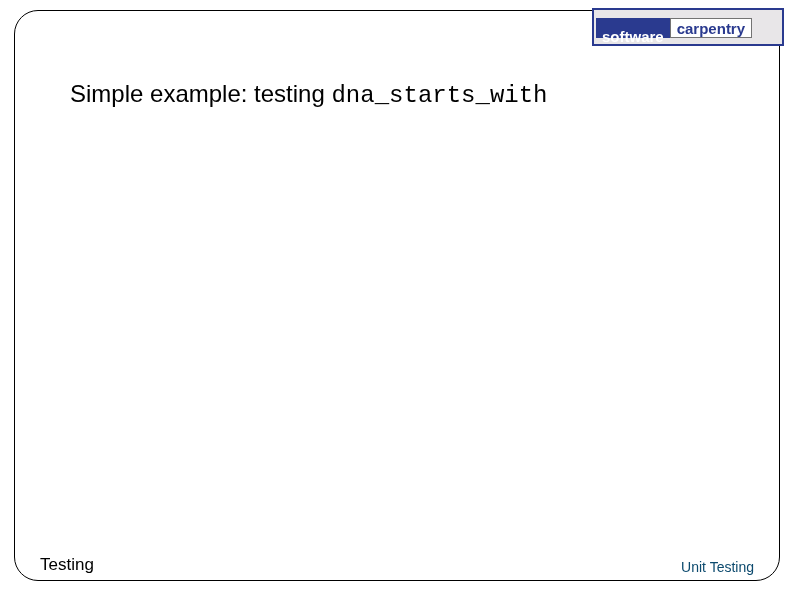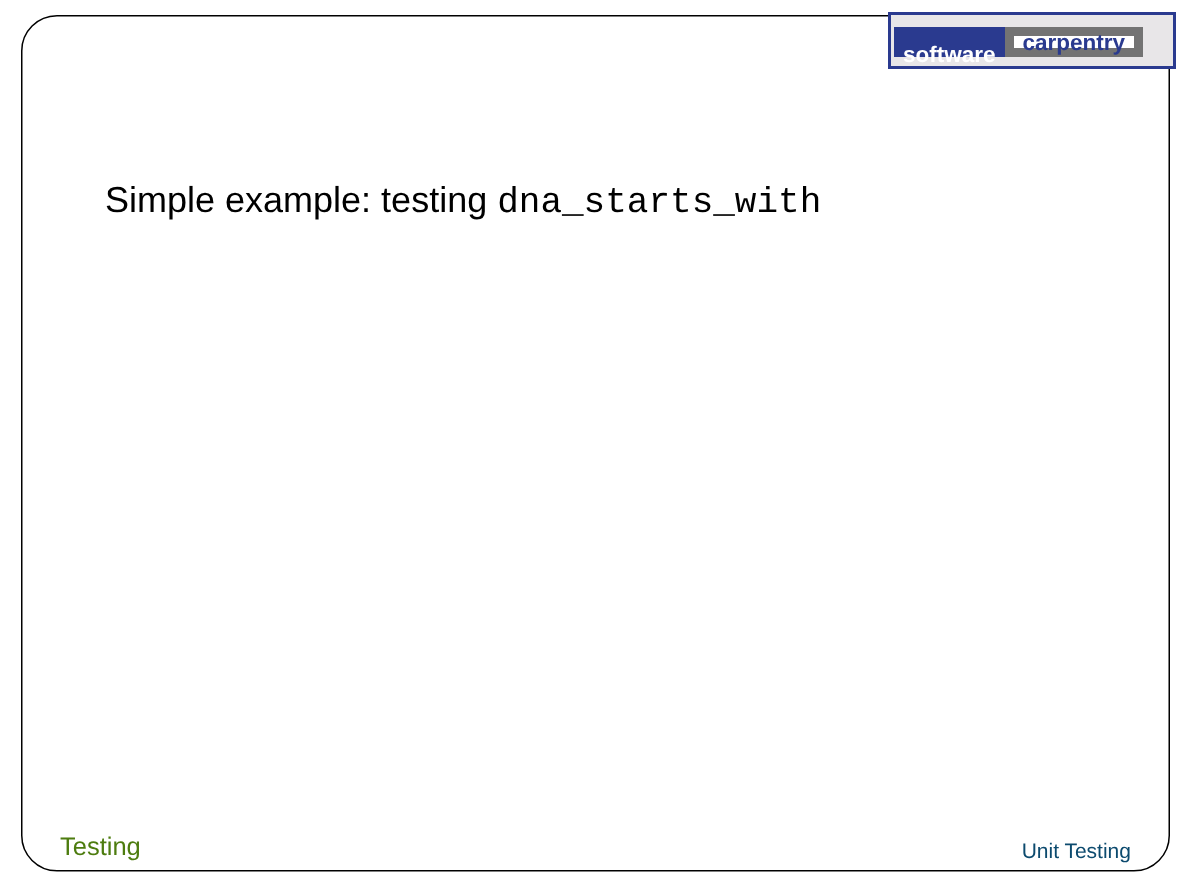--- a/index.html
+++ b/index.html
@@ -70,21 +70,21 @@
     font-family: Arial, sans-serif;
   }
   .logo-right {
     background: #ffffff;
     color: #2a3a8f;
     font-weight: bold;
     font-size: 15px;
     padding: 1px 6px 0 6px;
     display: flex;
     align-items: center;
-    border: 6px solid #737373;
+    border: 1px solid #737373;
     font-family: Arial, sans-serif;
   }
   .logo-bottom-strip {
     position: absolute;
     bottom: 1px;
     left: 4px;
     right: 4px;
     height: 6px;
     font-size: 5px;
     color: #7a7a7a;
@@ -92,32 +92,31 @@
     white-space: nowrap;
     overflow: hidden;
   }
   .title-line {
     position: absolute;
     top: 80px;
     left: 70px;
     font-size: 24px;
     color: #000;
     font-weight: normal;
-    margin-top: 40px;
   }
   .title-code {
     font-family: "Courier New", Courier, monospace;
     font-size: 24px;
   }
   .footer-left {
     position: absolute;
     left: 40px;
     bottom: 20px;
     font-size: 17px;
-    color: #4d7c0f;
+    color: #000000;
   }
   .footer-right {
     position: absolute;
     right: 40px;
     bottom: 20px;
     font-size: 14px;
     color: #0c4a6e;
     margin-left: 19px;
   }
 </style>

